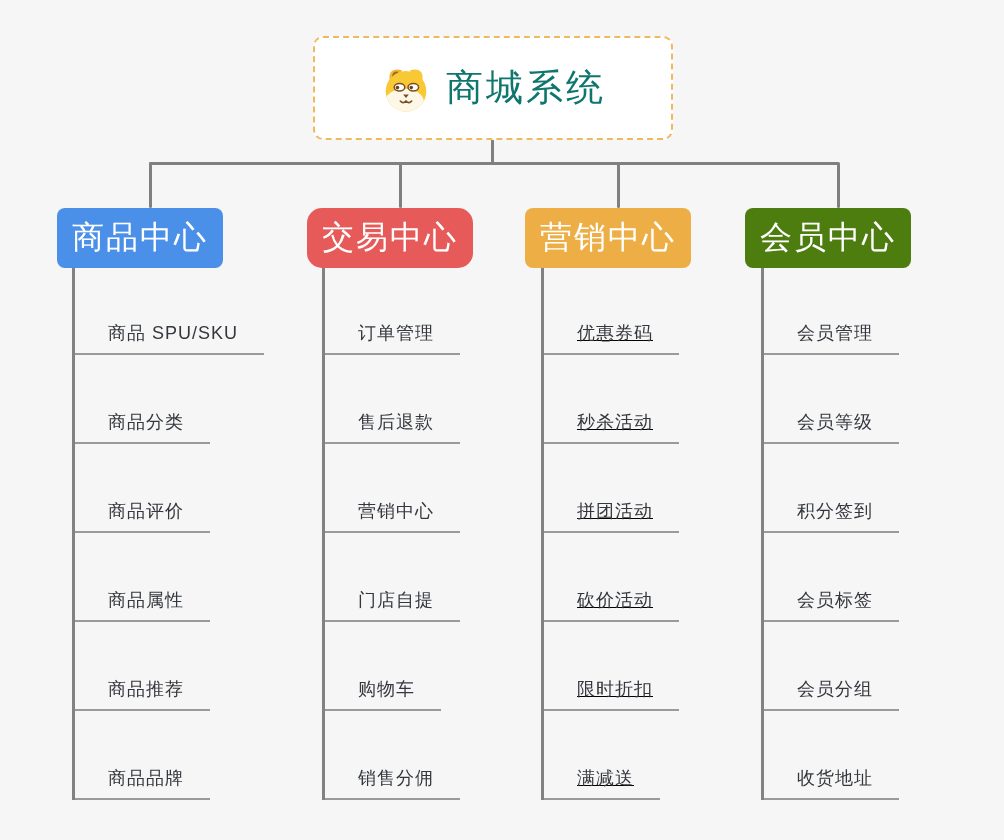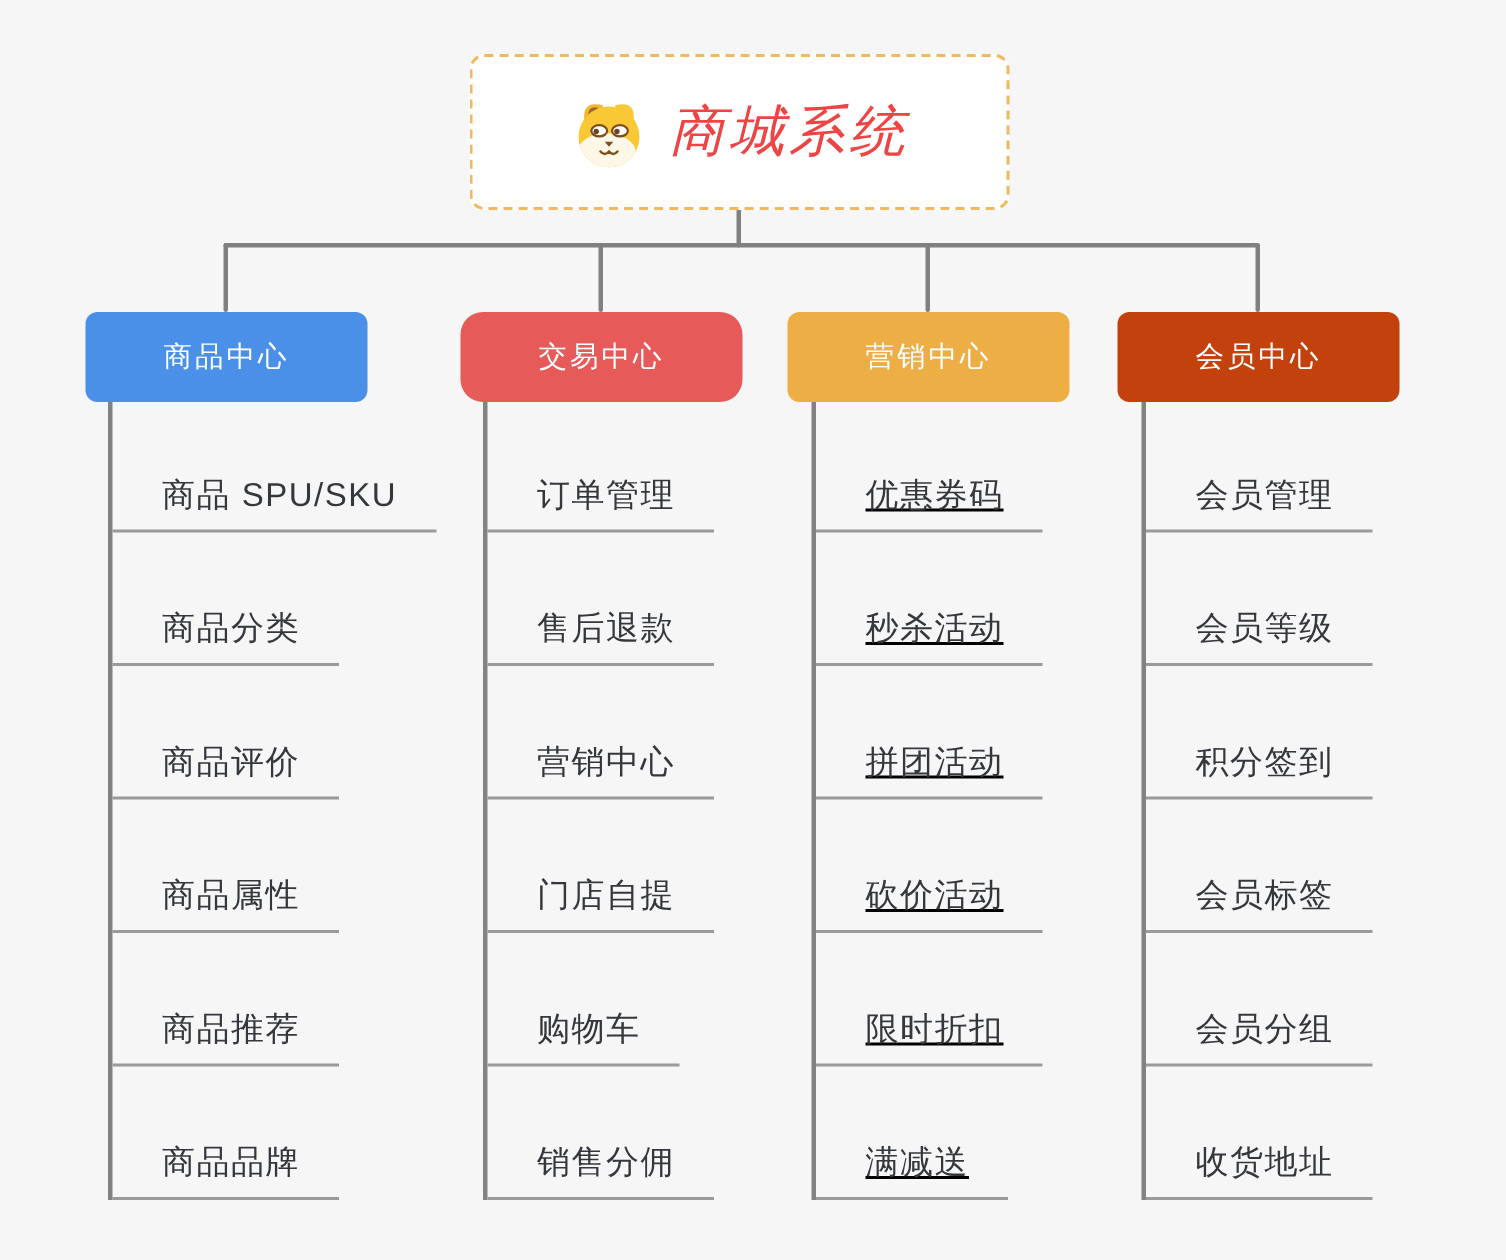--- a/index.html
+++ b/index.html
@@ -42,36 +42,35 @@
     display: flex;
     align-items: center;
     justify-content: center;
     gap: 14px;
     cursor: pointer;
   }
   .root-title {
     font-size: 37px;
     font-weight: 500;
     letter-spacing: 3px;
-    color: #ef4444;
-    font-style: italic;
+    color: #0f766e;
   }
   .dog-icon { width: 52px; height: 52px; flex: 0 0 auto; }
 
   
   .branch {
     position: absolute;
     top: 208px;
-    width: 188px; height: 60px;
+    width: 166px; height: 60px;
     border-radius: 8px;
     display: flex;
     align-items: center;
     justify-content: center;
     color: #FFFFFF;
-    font-size: 19px;
+    font-size: 32px;
     letter-spacing: 2px;
     cursor: pointer;
   }
   .branch-0 { left: 57px;  background: #4A90E8; }
   .branch-1 { left: 307px; background: #E65B59; border-radius: 15px; }
   .branch-2 { left: 525px; background: #EDAE45; }
   .branch-3 { left: 745px; background: #6FC23F; }
 
   
   .col {
@@ -88,21 +87,21 @@
   .col-3 { left: 761px; }
   .col li {
     height: 89px;
     box-sizing: border-box;
     display: flex;
     align-items: flex-end;
     width: fit-content;
     white-space: nowrap;
     padding: 0 26px 8px 33px;
     border-bottom: 2px solid #9A9A9A;
-    font-size: 22px;
+    font-size: 18px;
     letter-spacing: 1px;
     color: #34373C;
     cursor: pointer;
   }
   .col li:first-child { height: 87px; }
 </style>
 </head>
 <body>
 
 <div class="canvas">
@@ -137,21 +136,21 @@
       <path d="M28.5 40 h7 l-3.5 4.2 z" fill="#7A4E1E"></path>
 
       <path d="M25 48 q3.5 4 7 0 q3.5 4 7 0" fill="none" stroke="#7A4E1E" stroke-width="2" stroke-linecap="round"></path>
     </svg>
     <span class="root-title">商城系统</span>
   </div>
 
   <div class="branch branch-0" style="background: rgb(74, 144, 232);">商品中心</div>
   <div class="branch branch-1" style="background: rgb(230, 91, 89);">交易中心</div>
   <div class="branch branch-2" style="background: rgb(237, 174, 69);">营销中心</div>
-  <div class="branch branch-3" style="background: #c2410c;">会员中心</div>
+  <div class="branch branch-3" style="background: #4d7c0f;">会员中心</div>
 
   <ul class="col col-0">
     <li>商品 SPU/SKU</li>
     <li>商品分类</li>
     <li>商品评价</li>
     <li>商品属性</li>
     <li>商品推荐</li>
     <li>商品品牌</li>
   </ul>
 

